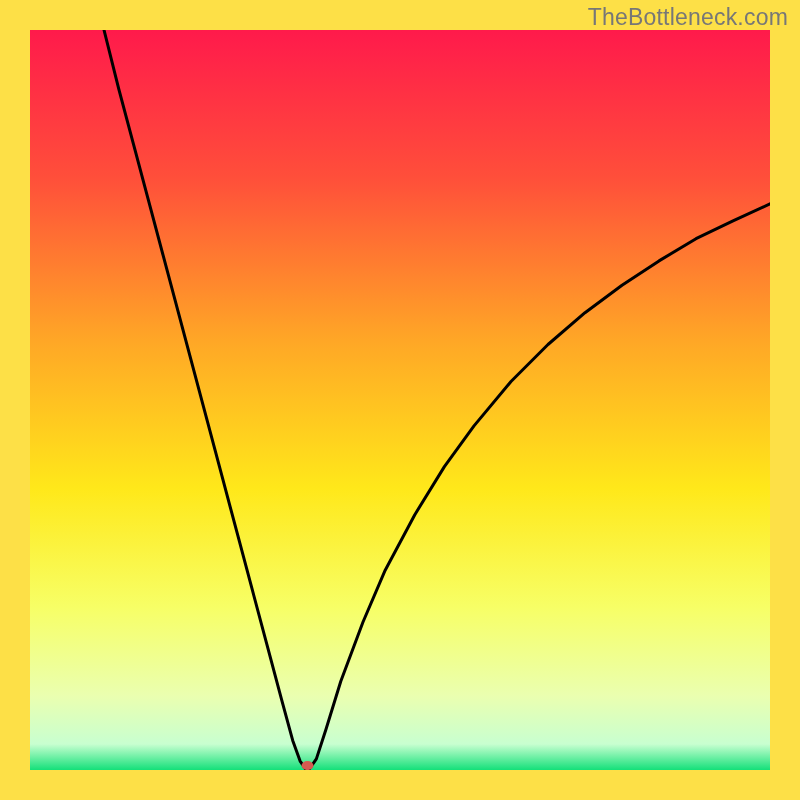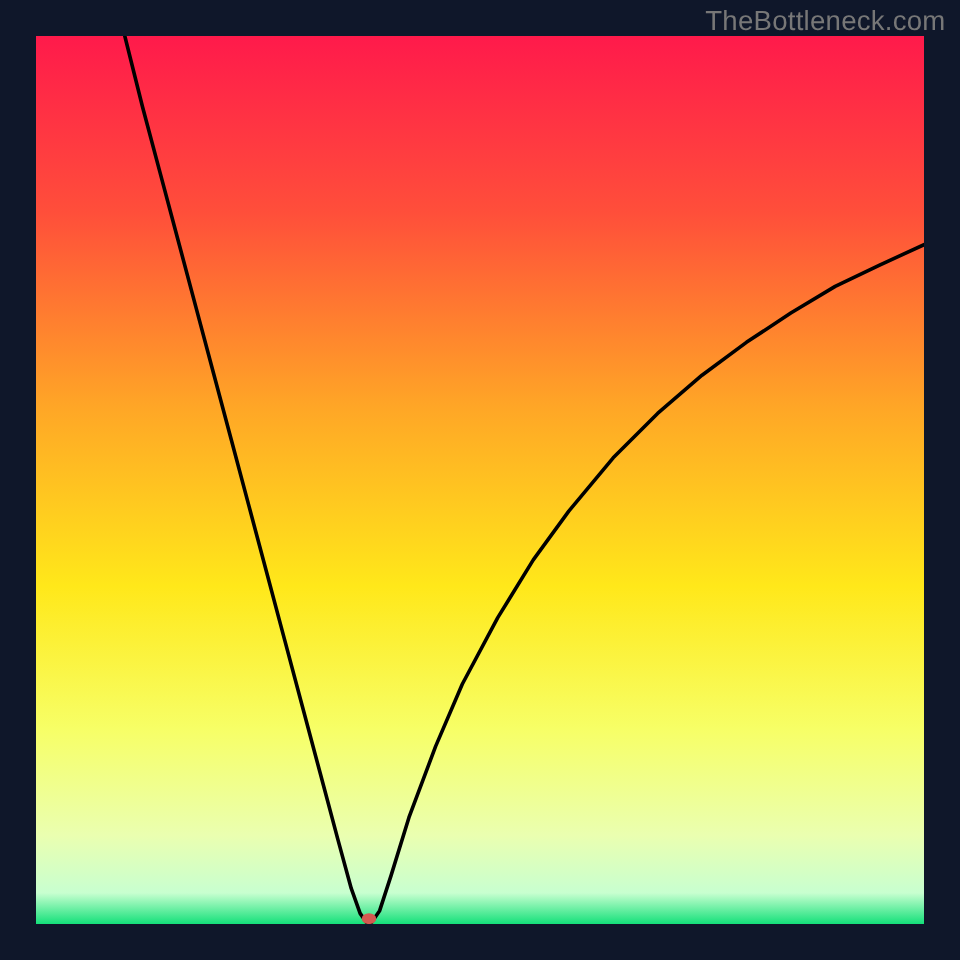--- a/index.html
+++ b/index.html
@@ -10,21 +10,21 @@
     overflow: hidden;
     background: #000;
     font-family: Arial, Helvetica, sans-serif;
   }
   .frame {
     position: absolute;
     top: 0;
     left: 0;
     width: 800px;
     height: 800px;
-    background: #0f172a;
+    background: #fde047;
   }
   .plot {
     position: absolute;
     top: 30px;
     left: 30px;
     width: 740px;
     height: 740px;
     overflow: hidden;
   }
   .watermark {

